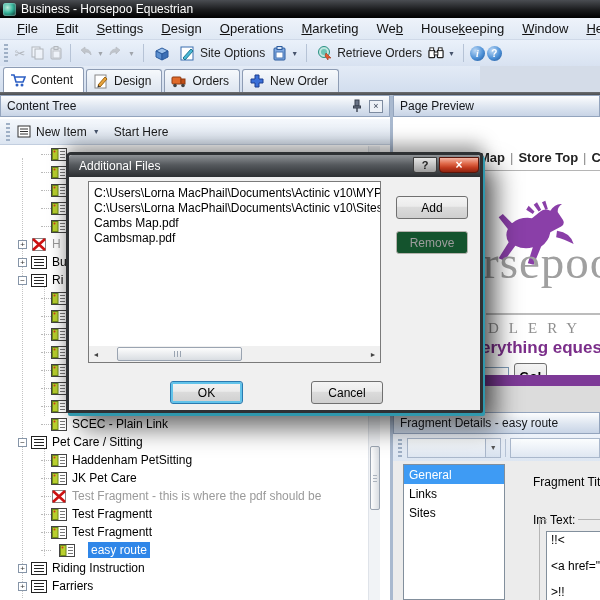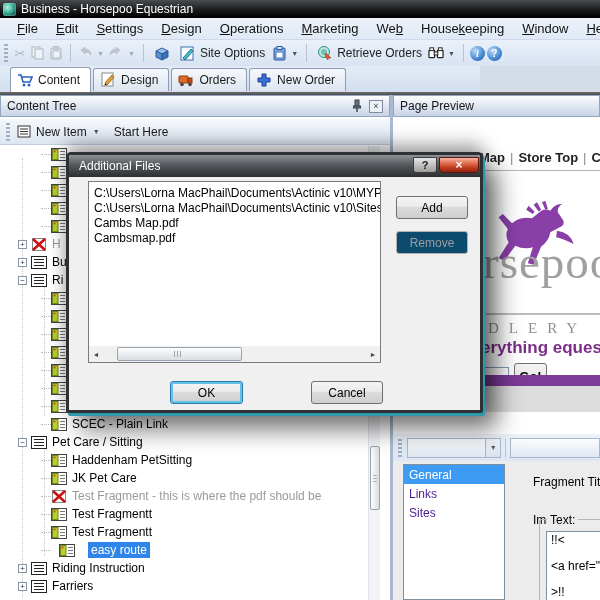--- a/index.html
+++ b/index.html
@@ -36,21 +36,21 @@
   .dd-arrow{font-size:7px;color:#46536b;padding:0 2px;}
   .glyph-cut::after{content:"✂";font-size:13px;color:#777;}
   .round-ico{width:15px;height:15px;border-radius:50%;color:#fff;font-size:10px;font-weight:bold;
     display:inline-flex;align-items:center;justify-content:center;
     background:radial-gradient(circle at 35% 30%,#bcd8f5,#4b8fd6 55%,#1c4f91);}
   .round-ico.i::after{content:"i";font-family:"Liberation Serif",serif;font-style:italic;}
   .round-ico.q::after{content:"?";}
 
   
   #tabbar{position:absolute;left:0;top:66px;width:480px;height:26px;
-    background:linear-gradient(#e3ebf6,#d2deee);display:flex;align-items:center;padding-left:10px;}
+    background:linear-gradient(#e3ebf6,#d2deee);display:flex;align-items:flex-end;padding-left:3px;}
   .tab{display:flex;align-items:center;gap:5px;height:23px;padding:0 10px 0 6px;
     border:1px solid #8d9cb4;border-bottom:none;border-radius:3px 3px 0 0;
     background:linear-gradient(#f6f9fc,#dde5f0);margin-right:2px;color:#1a1a1a;}
   .tab.active{background:#fff;height:25px;font-weight:normal;}
   #tab-strip-line{position:absolute;left:0;top:92px;width:600px;height:3px;
     background:linear-gradient(#6a6c6f,#4c4e50);}
 
   
   .panel-header{height:22px;background:linear-gradient(#fcfdfe,#dde5f0 55%,#c8d4e6);
     border:1px solid #93a4bd;display:flex;align-items:center;padding:0 6px;color:#16181c;}
@@ -111,21 +111,21 @@
   #frag-toolbar{position:absolute;left:0;top:339px;width:207px;height:27px;
     background:linear-gradient(#eef3fa,#dde6f2);display:flex;align-items:center;padding-left:3px;}
   .combo{height:20px;border:1px solid #aab8cc;background:linear-gradient(#fbfdfe,#dfe7f2);
     display:flex;align-items:center;justify-content:flex-end;}
   .combo .cb-arrow{width:15px;height:18px;border-left:1px solid #aab8cc;display:flex;
     align-items:center;justify-content:center;font-size:7px;color:#555;
     background:linear-gradient(#f2f6fb,#d8e2ef);}
   #frag-body{position:absolute;left:0;top:366px;width:207px;height:139px;background:#ececec;}
   #detail-list{position:absolute;left:10px;top:3px;width:102px;height:136px;background:#fff;
     border:1px solid #828f9c;}
-  .detail-item{height:19px;display:flex;align-items:center;padding-left:5px;color:#4c1d95;}
+  .detail-item{height:19px;display:flex;align-items:center;padding-left:5px;color:#000000;}
   .detail-item.sel{background:#3e9bf4;color:#fff;}
   #frag-title-label{position:absolute;left:140px;top:14px;color:#000;white-space:nowrap;}
   #image-label{position:absolute;left:140px;top:52px;color:#000;}
   #text-fieldset{position:absolute;left:146px;top:58px;width:75px;height:85px;
     border:1px solid #b5b5b5;border-radius:2px;}
   #text-legend{position:absolute;left:154px;top:52px;background:#ececec;padding:0 3px;color:#000;}
   #text-area{position:absolute;left:153px;top:70px;width:70px;height:75px;background:#fff;
     border:1px solid #828f9c;padding:2px 0 0 4px;white-space:pre;line-height:13px;
     font-size:12px;color:#000;overflow:hidden;}
 
@@ -150,21 +150,21 @@
   .hs-arrow{width:14px;height:16px;display:flex;align-items:center;justify-content:center;
     font-size:7px;color:#444;}
   #hs-track{flex:1;position:relative;height:16px;}
   #hs-thumb{position:absolute;left:14px;top:1px;width:125px;height:14px;border:1px solid #9aa4b1;
     border-radius:2px;background:linear-gradient(#fdfdfd,#d9dde2);}
   #hs-thumb::after{content:"";position:absolute;top:3px;bottom:3px;left:56px;width:9px;
     background:repeating-linear-gradient(90deg,#9aa4b1 0 1px,transparent 1px 3px);}
   .win-btn{position:absolute;width:72px;height:23px;border:1px solid #707070;border-radius:3px;
     background:linear-gradient(#f4f4f4,#ebebeb 45%,#dcdcdc 46%,#cfcfcf);color:#000;
     display:flex;align-items:center;justify-content:center;font-size:12px;}
-  .win-btn.disabled{background:#0c4a6e;border-color:#b5b2ad;color:#9d9d9d;text-align:center;}
+  .win-btn.disabled{background:#14532d;border-color:#b5b2ad;color:#9d9d9d;text-align:center;}
   .win-btn.focus{border:1px solid #2a7ab0;box-shadow:inset 0 0 0 2px #62c3ea;}
   #add-btn{left:327px;top:41px;}
   #remove-btn{left:327px;top:76px;}
   #ok-btn{left:101px;top:226px;width:73px;}
   #cancel-btn{left:242px;top:226px;}
 
   svg{display:block;}
 </style>
 </head>
 <body>
@@ -700,20 +700,23 @@
     <div id="brand-text">rsepoo</div>
     <div id="brand-rule"></div>
     <div id="brand-sub">DLERY</div>
     <div id="tagline">erything eques</div>
     <div id="search-box"></div>
     <div id="go-btn">Go!</div>
   </div>
   <div id="purple-bar"></div>
   <div id="below-bar"></div>
 
+  <div id="frag-header" class="panel-header">
+    <span>Fragment Details - easy route</span>
+  </div>
   <div id="frag-toolbar">
     <div class="tb-grip"></div>
     <div class="combo" style="width:100px;margin-left:3px;">
       <span class="cb-arrow">▼</span>
     </div>
     <div class="tb-sep"></div>
     <div class="combo" style="width:95px;"></div>
   </div>
   <div id="frag-body">
     <div id="detail-list">

